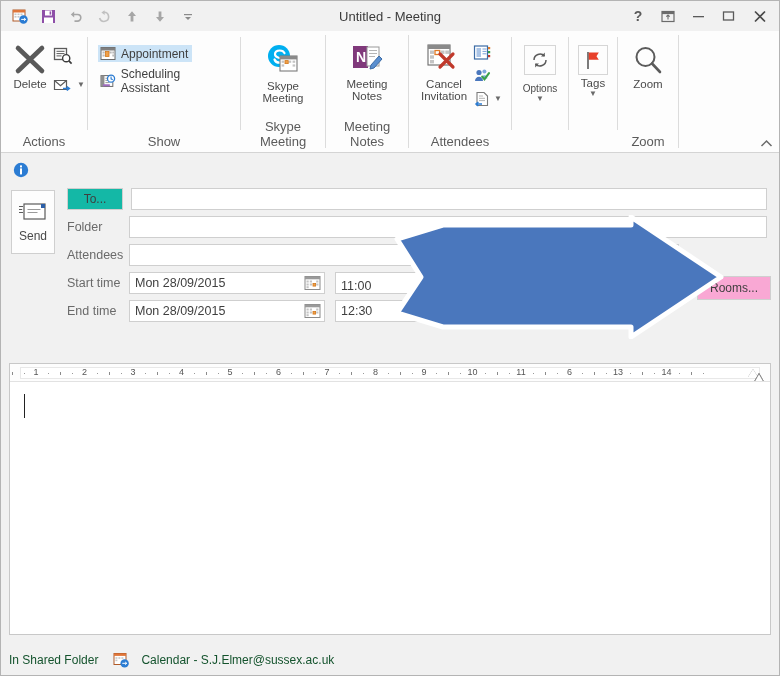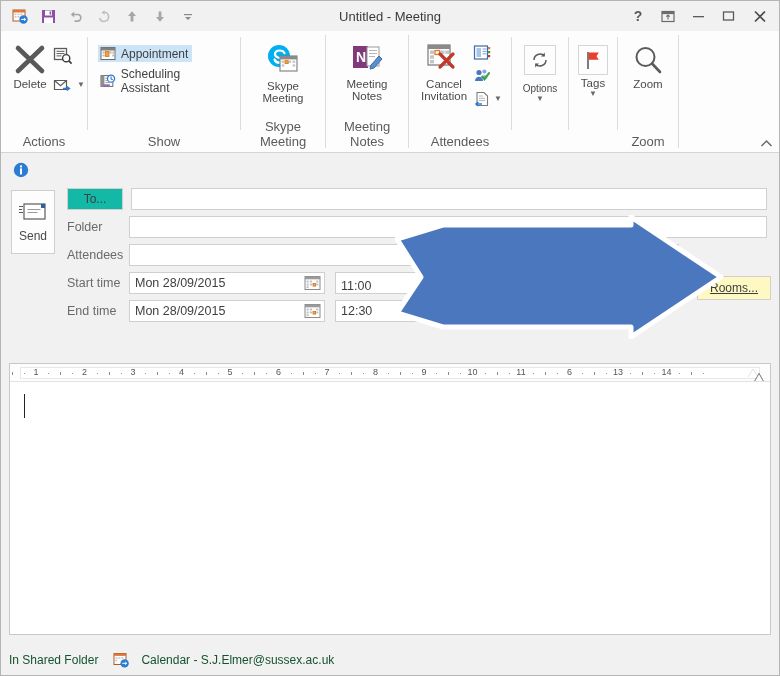--- a/index.html
+++ b/index.html
@@ -58,22 +58,22 @@
   .fbtn { width:56px; height:22px; background:#14b8a6; border:1px solid #cfcfcf; font-size:12px; color:#3f3f3f;
           display:flex; align-items:center; justify-content:center; }
   .finput { height:22px; background:#fff; border:1px solid #cfcfcf; font-size:12.5px; color:#3f3f3f;
             display:flex; align-items:center; padding:0 5px; }
   .fstatic { font-size:12.5px; color:#4a4a4a; padding-left:4px; }
   .datebox { width:196px; position:relative; }
   .datebox .calicon { position:absolute; right:3px; top:2px; }
   .timebox { width:160px; position:relative; }
   .timebox .dd { position:absolute; right:5px; top:6px; font-size:8px; color:#6a6a6a; }
   .chk { width:13px; height:13px; background:#fff; border:1px solid #9a9a9a; display:inline-block; }
-  .roomsbtn { position:absolute; right:8px; top:92px; width:74px; height:24px; background:#fef9c3; border:1px solid #cfcfcf;
-              font-size:12px; color:#3f3f3f; display:flex; align-items:center; justify-content:center;text-decoration:underline; }
+  .roomsbtn { position:absolute; right:8px; top:92px; width:74px; height:24px; background:#f9a8d4; border:1px solid #cfcfcf;
+              font-size:12px; color:#3f3f3f; display:flex; align-items:center; justify-content:center; }
 
   
   .bodyarea { position:absolute; left:8px; right:8px; top:362px; bottom:40px; background:#fff; border:1px solid #c8c8c8; }
   .ruler { height:18px; background:#fdfdfd; border-bottom:1px solid #e2e2e2; position:relative; overflow:hidden; }
   .ruler .band { position:absolute; left:10px; right:10px; top:3px; height:12px; background:#fff; border:1px solid #e8e8e8; }
   .rulenum { position:absolute; top:3px; font-size:9px; color:#555; transform:translateX(-50%); }
   .ruletick { position:absolute; top:8px; width:1px; height:3px; background:#8a8a8a; }
   .ruledot { position:absolute; top:9px; width:1px; height:1px; background:#9a9a9a; }
   .indent-marker { position:absolute; right:12px; top:5px; width:0;height:0;border-left:5px solid transparent;border-right:5px solid transparent;border-bottom:8px solid #fff; filter:drop-shadow(0 0 0 #777); }
   .cursor { position:absolute; left:14px; top:30px; width:1px; height:24px; background:#222; }

